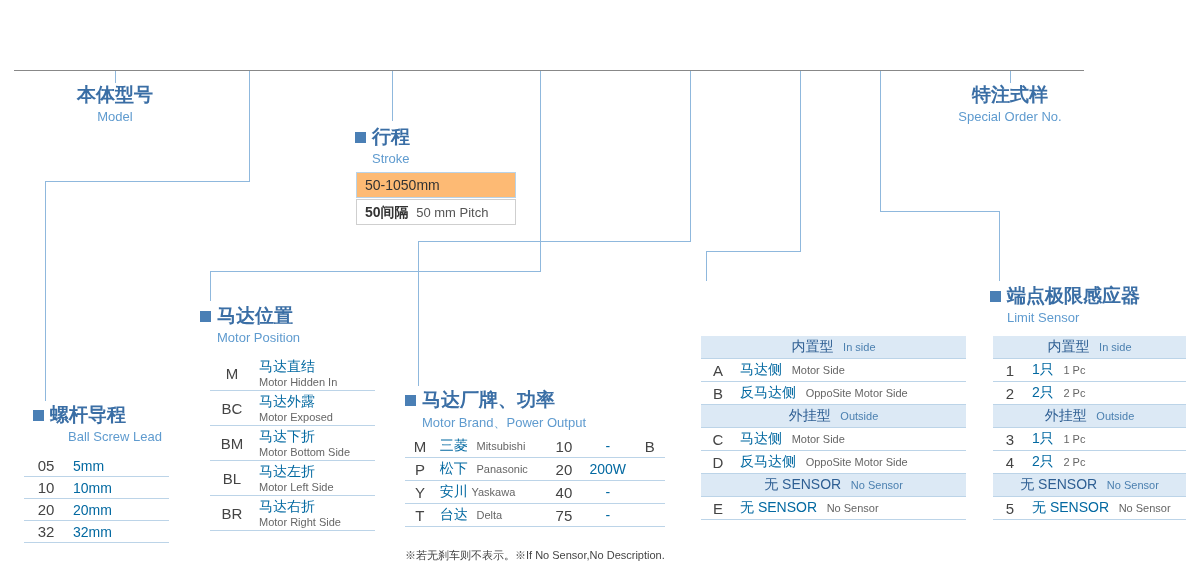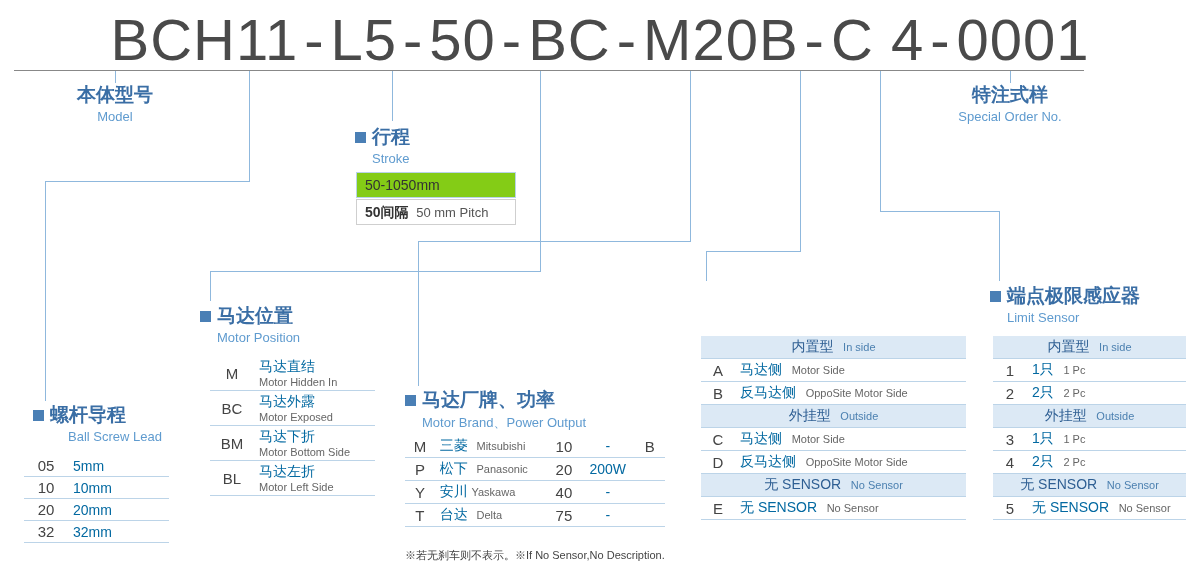--- a/index.html
+++ b/index.html
@@ -67,40 +67,37 @@
   .cn-s{font-size:14px;color:#0369a1;}
   .en-s{font-size:11px;color:#666;}
   .hdrow td{
     background:#dce9f5;border-bottom:1px solid #bcd4e8;text-align:center;
   }
   .hdrow .cn-s{font-size:14px;color:#2f5f93;}
   .hdrow .en-s{font-size:11px;color:#4c80b0;}
 
   
   .strokebox{
-    position:absolute;border:1px solid #b9d3e8;background:#84cc16;
+    position:absolute;border:1px solid #b9d3e8;background:#fdba74;
     font-size:14px;color:#333;padding:4px 8px;box-sizing:border-box;
   }
   .strokebox2{
     position:absolute;border:1px solid #cfcfcf;background:#ffffff;
     font-size:13px;color:#333;padding:4px 8px;box-sizing:border-box;
   }
   .strokebox2 b{font-weight:bold;font-size:14px;}
   .note{
     position:absolute;font-size:11px;color:#444;white-space:nowrap;
   }
 </style>
 </head>
 <body>
 
 <div class="canvas">
 
-  <div class="pn">
-    <span class="seg">BCH11</span><span class="dash">-</span><span class="seg">L5</span><span class="dash">-</span><span class="seg">50</span><span class="dash">-</span><span class="seg">BC</span><span class="dash">-</span><span class="seg">M20B</span><span class="dash">-</span><span class="seg">C 4</span><span class="dash">-</span><span class="seg">0001</span>
-  </div>
 
   <div class="ln lnh" style="left:14px;top:70px;width:1070px;background:#888;"></div>
 
   <div class="grp center" style="left:25px;top:82px;width:180px;">
     <div class="cn">本体型号</div>
     <div class="en">Model</div>
   </div>
   <div class="ln lnv" style="left:115px;top:71px;height:12px;"></div>
 
   <div class="grp" style="left:355px;top:124px;">
@@ -192,20 +189,27 @@
       <td>
         <div class="cn-s">马达下折</div>
         <div class="en-s">Motor Bottom Side</div>
       </td>
     </tr>
     <tr>
       <td class="code">BL</td>
       <td>
         <div class="cn-s">马达左折</div>
         <div class="en-s">Motor Left Side</div>
+      </td>
+    </tr>
+    <tr>
+      <td class="code">BR</td>
+      <td>
+        <div class="cn-s">马达右折</div>
+        <div class="en-s">Motor Right Side</div>
       </td>
     </tr>
   </tbody>
     </table>
 
   <div class="ln lnv" style="left:690px;top:71px;height:170px;"></div>
   <div class="ln lnh" style="left:418px;top:241px;width:273px;"></div>
   <div class="ln lnv" style="left:418px;top:241px;height:145px;"></div>
 
   <div class="grp" style="left:405px;top:387px;">

